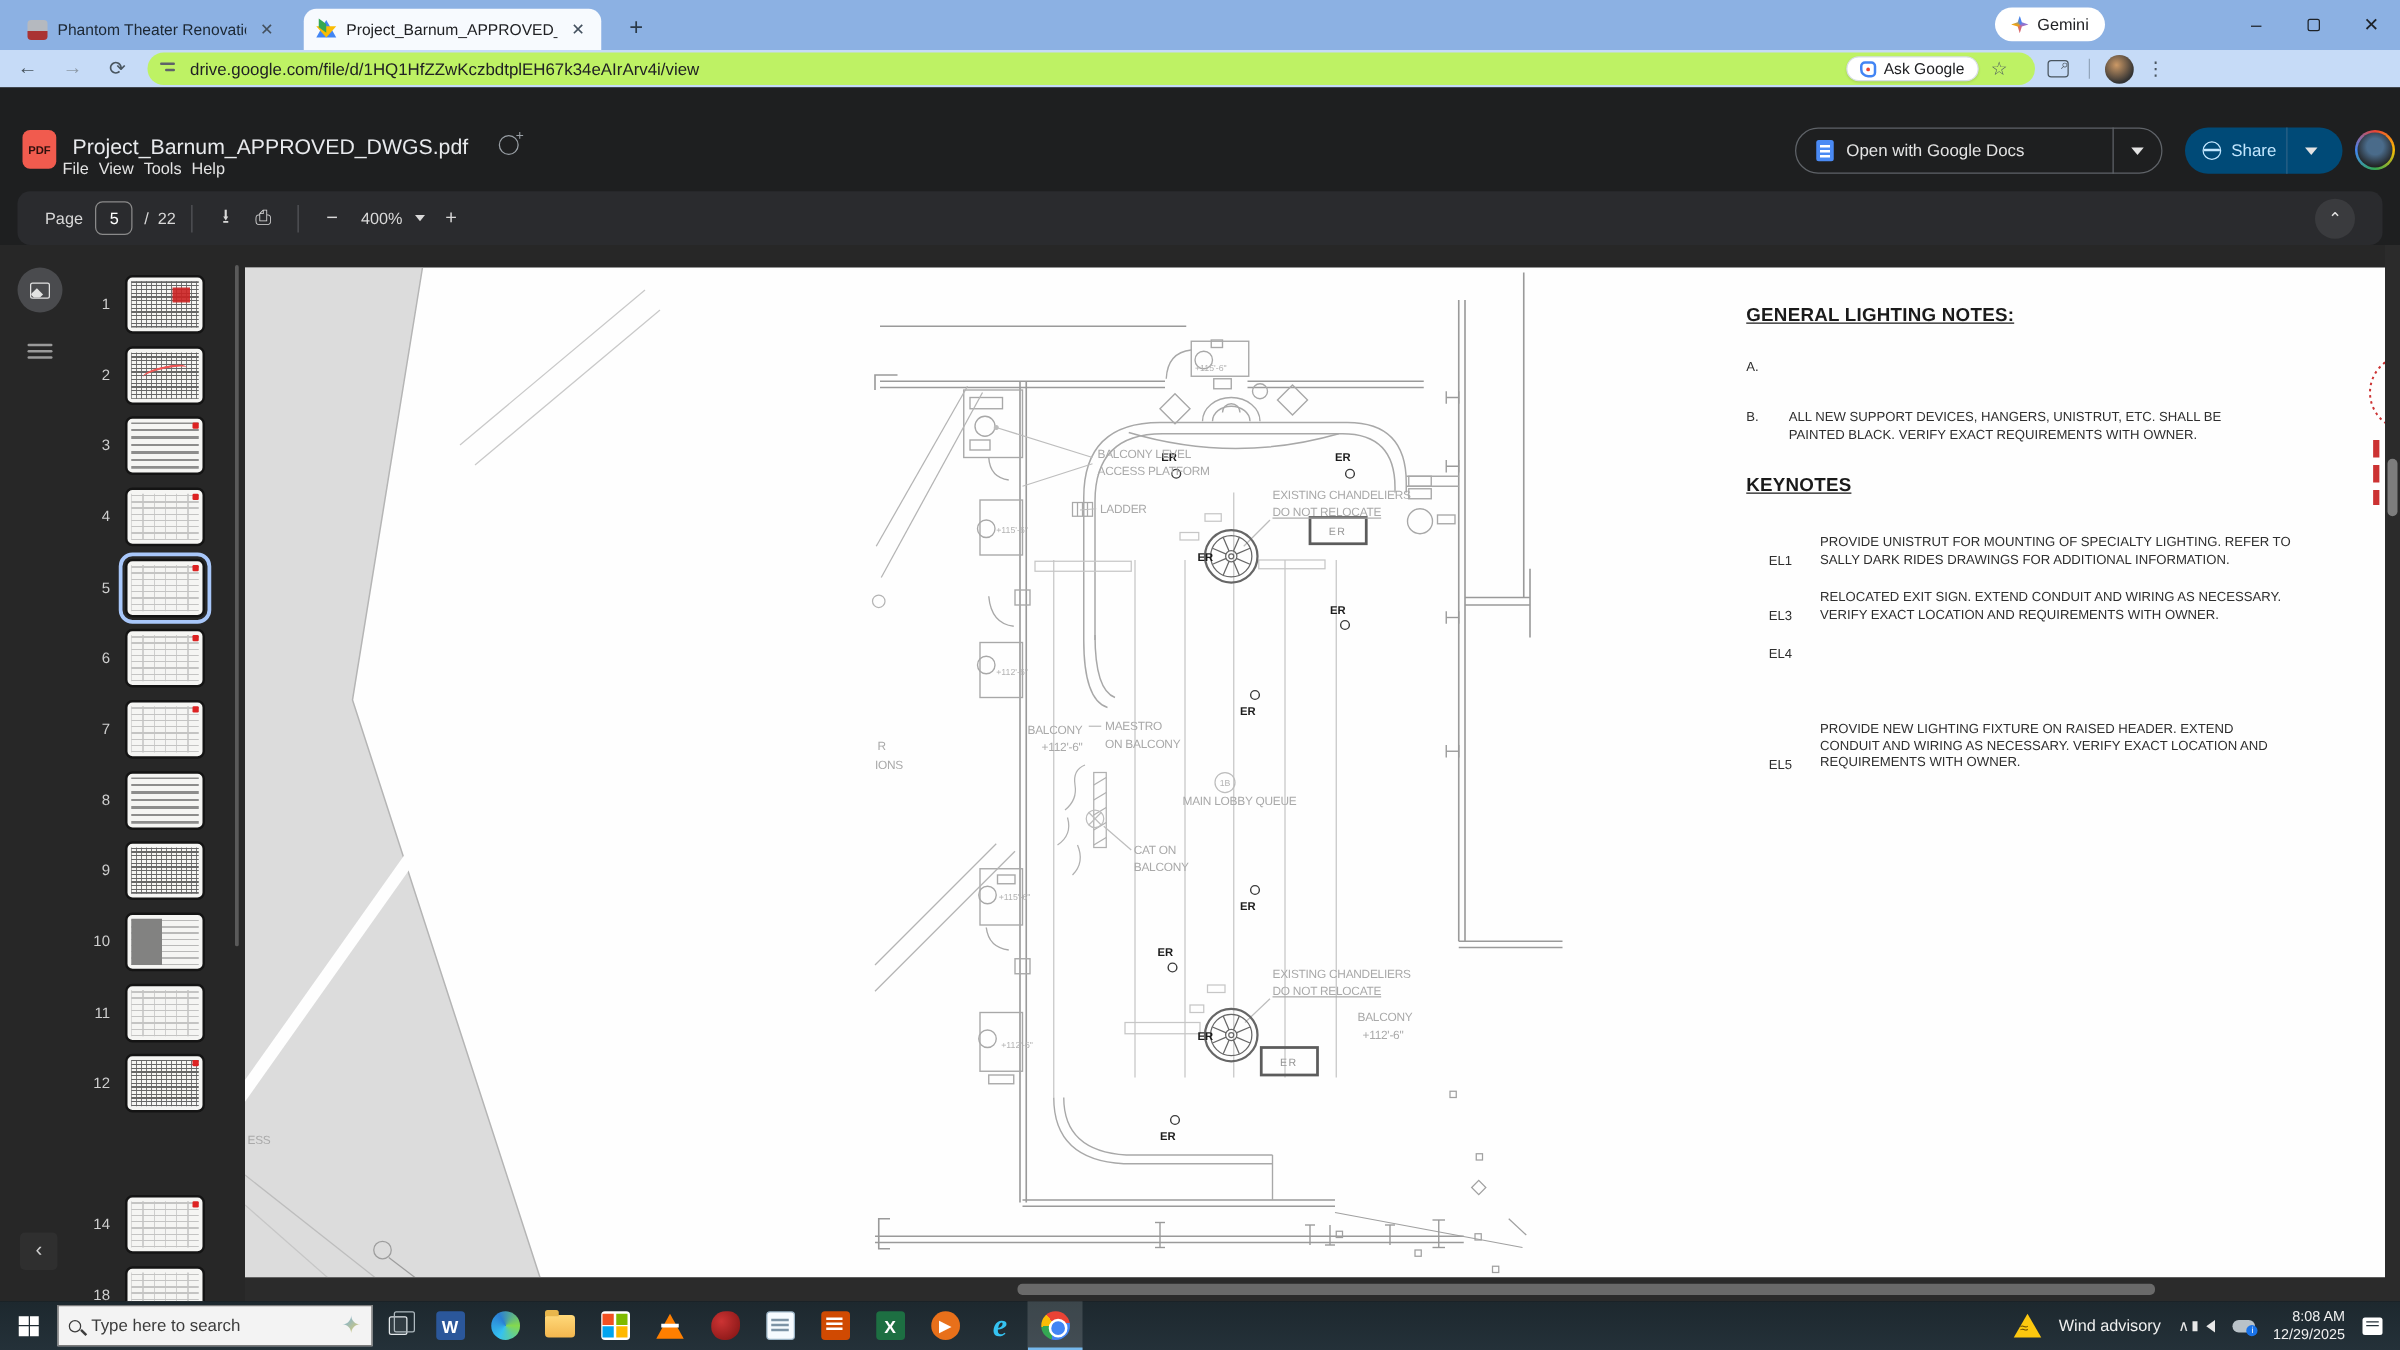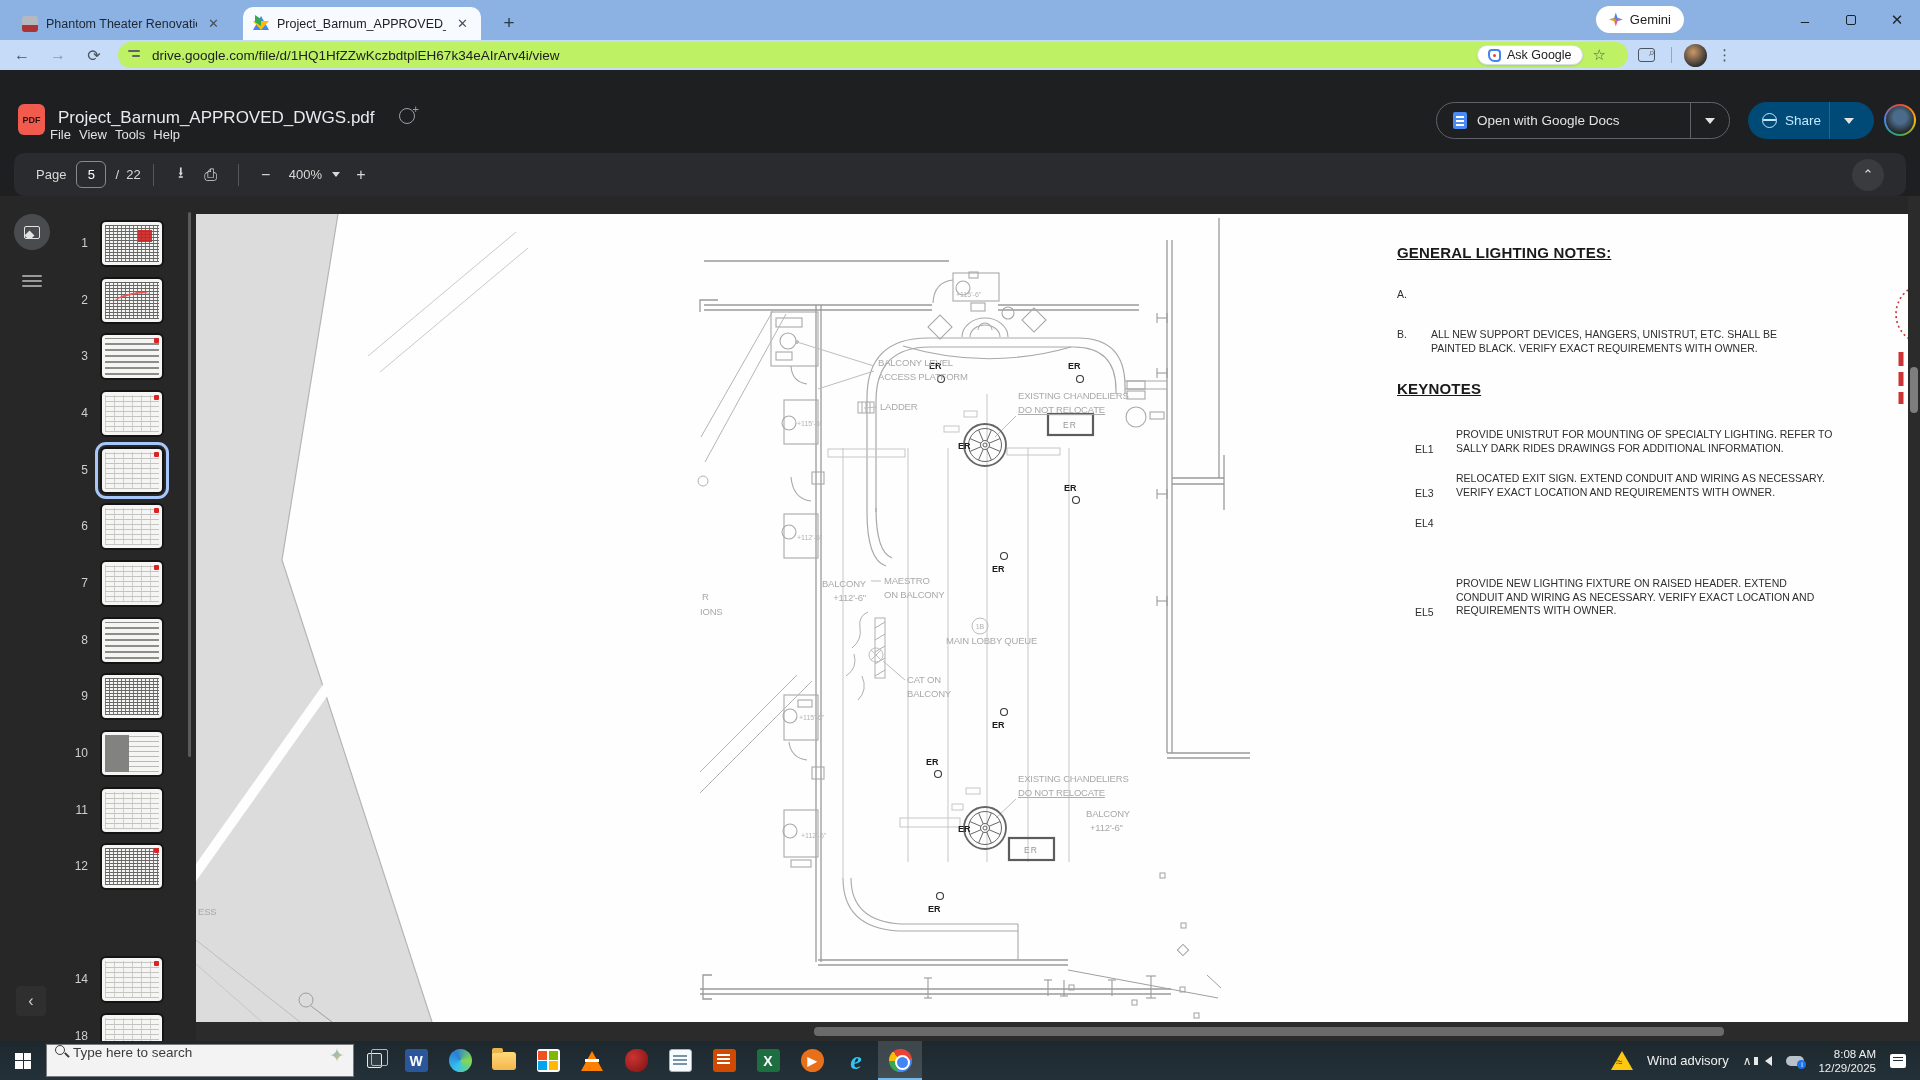--- a/index.html
+++ b/index.html
@@ -143,21 +143,21 @@
   #vscroll-thumb { position:absolute; left:2px; top:171px; width:8px; height:46px; background:#7d7d7d; border-radius:4px; cursor:pointer; }
   #hscroll { position:absolute; left:196px; bottom:0; width:1712px; height:19px; background:#2b2b2b; }
   #hscroll-thumb { position:absolute; left:618px; top:5px; width:910px; height:9px; background:#6a6a6a; border-radius:4px; cursor:pointer; }
 
   
   #taskbar { position:absolute; left:0; top:1041px; width:1920px; height:39px;
            background:linear-gradient(180deg,#1d282e,#243139); display:flex; align-items:center; }
   #start-btn { width:46px; height:39px; display:flex; align-items:center; justify-content:center; cursor:pointer; }
   .win-logo { width:16px; height:16px; display:grid; grid-template-columns:7.5px 7.5px; gap:1px; }
   .win-logo div { background:#fff; width:7.5px; height:7.5px; }
-  #search-box { width:308px; height:33px; background:#f3f3f3; border:1px solid #7a7a7a; display:flex; align-items:flex-start;
+  #search-box { width:252px; height:33px; background:#f3f3f3; border:1px solid #7a7a7a; display:flex; align-items:center;
            padding:0 8px; gap:8px; cursor:text; }
   .mag-ic { width:10px; height:10px; border:1.8px solid #3c3c3c; border-radius:50%; position:relative; }
   .mag-ic::after { content:""; position:absolute; left:8px; top:8px; width:6px; height:1.8px; background:#3c3c3c; transform:rotate(45deg); }
   #search-text { font-size:13.5px; color:#3c3c3c; flex:1; }
   .copilot-sparkle { font-size:19px; background:linear-gradient(135deg,#59a8ff,#ffd54a);
            -webkit-background-clip:text; background-clip:text; color:transparent; position:relative; top:-1px; }
   #taskview-btn { width:40px; height:39px; display:flex; align-items:center; justify-content:center; cursor:pointer; }
   .tv-ic { width:15px; height:15px; border:1.6px solid #e4e9ec; border-radius:2px; position:relative; background:rgba(255,255,255,.08); }
   .tv-ic::before { content:""; position:absolute; left:3px; top:-5px; width:15px; height:15px; border:1.6px solid #aeb9bf; border-radius:2px; }
   .task-ic { width:44px; height:39px; display:flex; align-items:center; justify-content:center; cursor:pointer; position:relative; }

